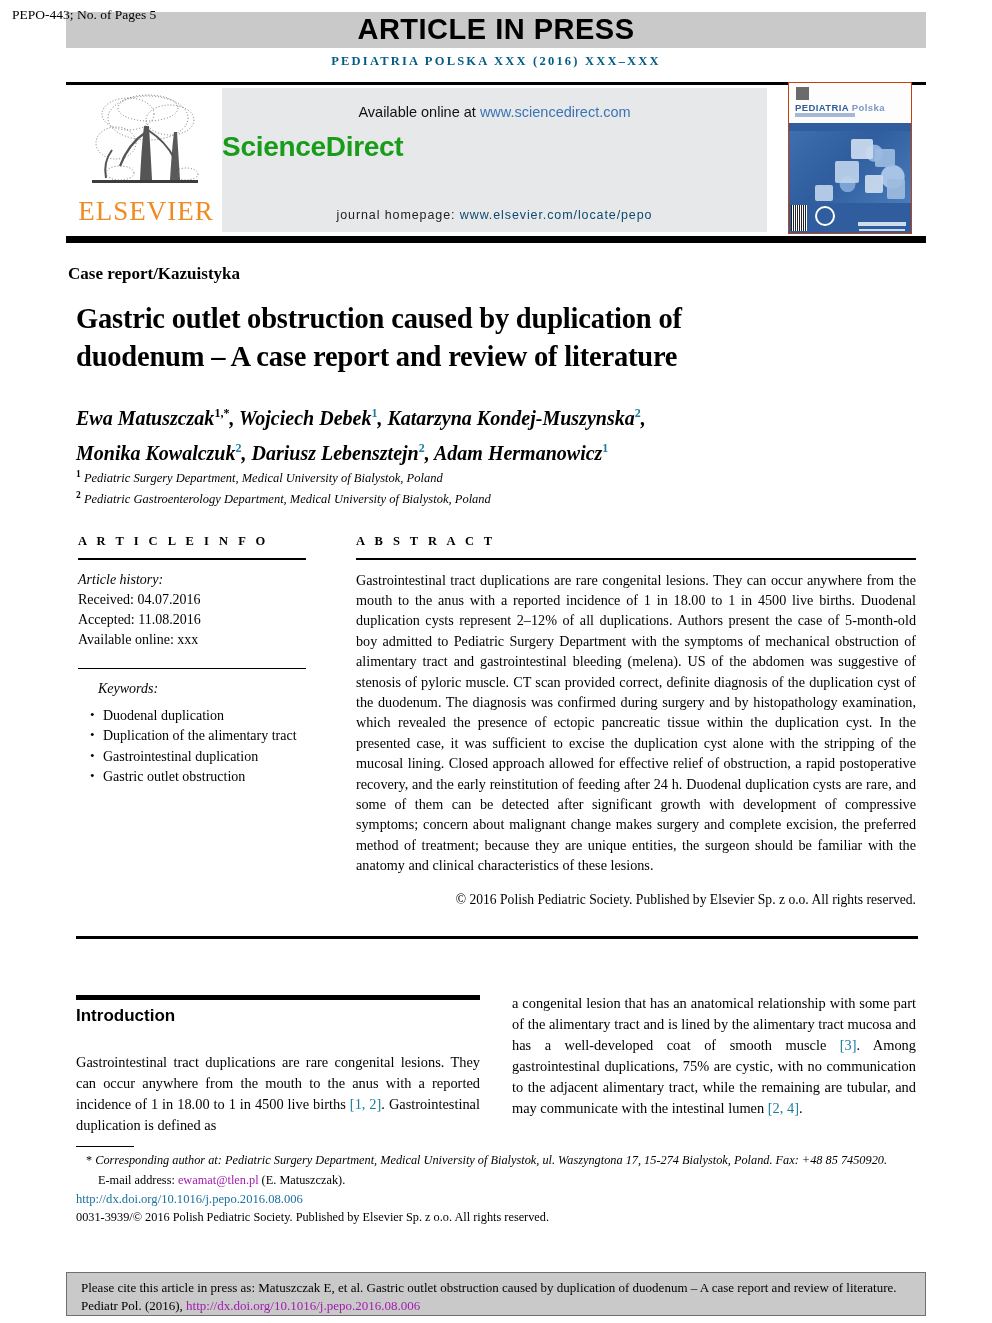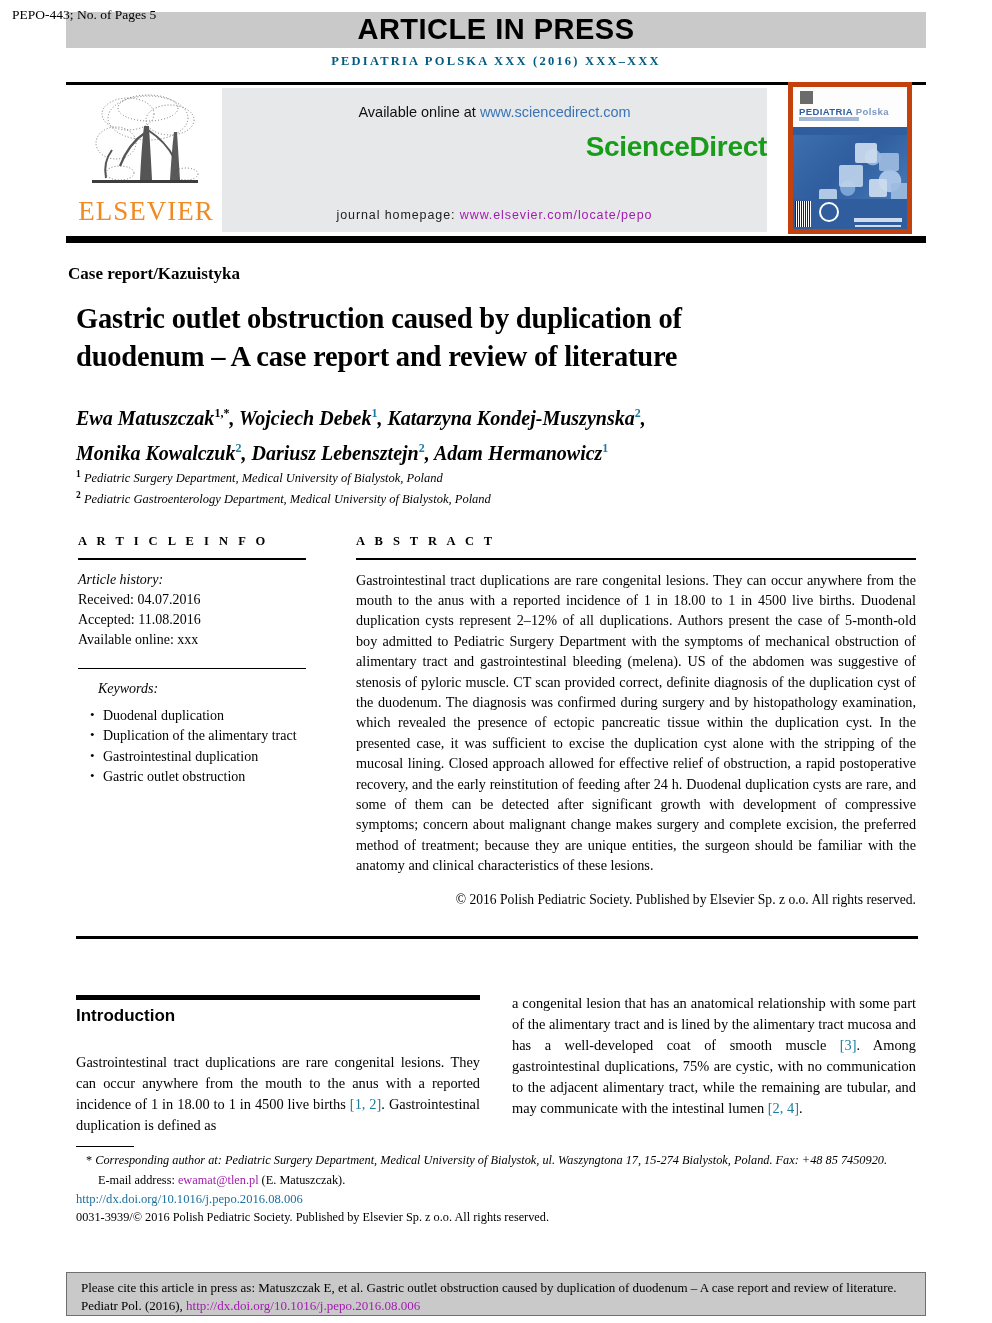--- a/index.html
+++ b/index.html
@@ -124,49 +124,48 @@
     text-align: center;
     font-family: "Liberation Sans", sans-serif;
     font-size: 14.5px;
     color: #111;
   }
   .sd-available .lnk { color: #3a74b5; }
   .sd-logo {
     position: absolute;
     left: 0; right: 0;
     top: 43px;
-    text-align: right;
+    text-align: left;
     font-family: "Liberation Sans", sans-serif;
     font-weight: bold;
     font-size: 28px;
     color: #199c19;
     letter-spacing: -0.3px;
-    padding-left: 29px;
   }
   .sd-homepage {
     position: absolute;
     left: 0; right: 0;
     bottom: 10px;
     text-align: center;
     font-family: "Liberation Sans", sans-serif;
     font-size: 12.5px;
     letter-spacing: 0.9px;
     color: #222;
   }
-  .sd-homepage .lnk { color: #a21caf; }
+  .sd-homepage .lnk { color: #0c4a6e; }
 
   
   .cover {
     position: absolute;
     left: 722px;
     top: 0px;
     width: 124px;
     height: 152px;
     background: #ffffff;
-    border: 5px solid #c2410c;
+    border: 1px solid #c2410c;
     box-sizing: border-box;
     overflow: hidden;
   }
   .cover-head {
     position: absolute;
     left: 0; top: 0; right: 0;
     height: 40px;
     background: #fdfdfd;
   }
   .cover-logo {

